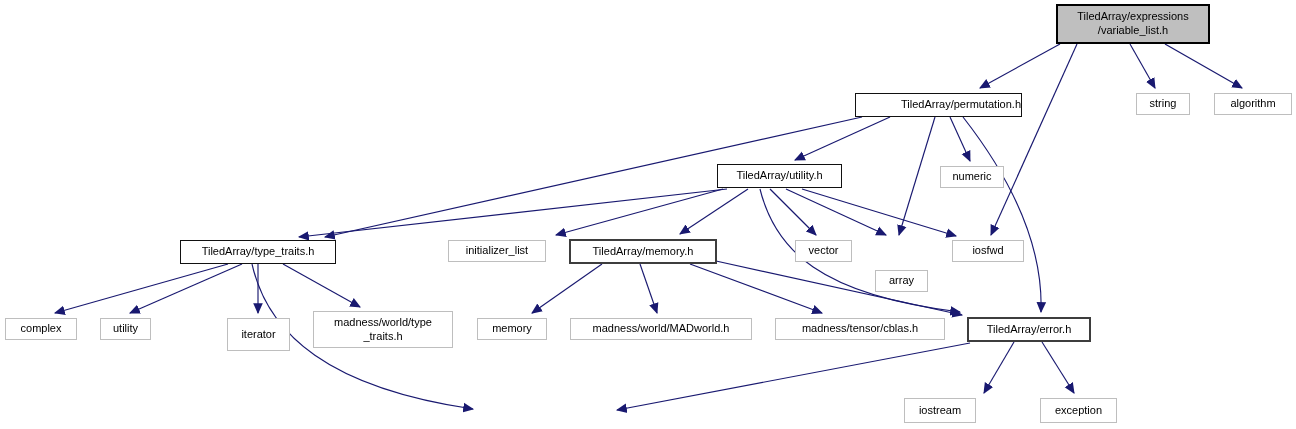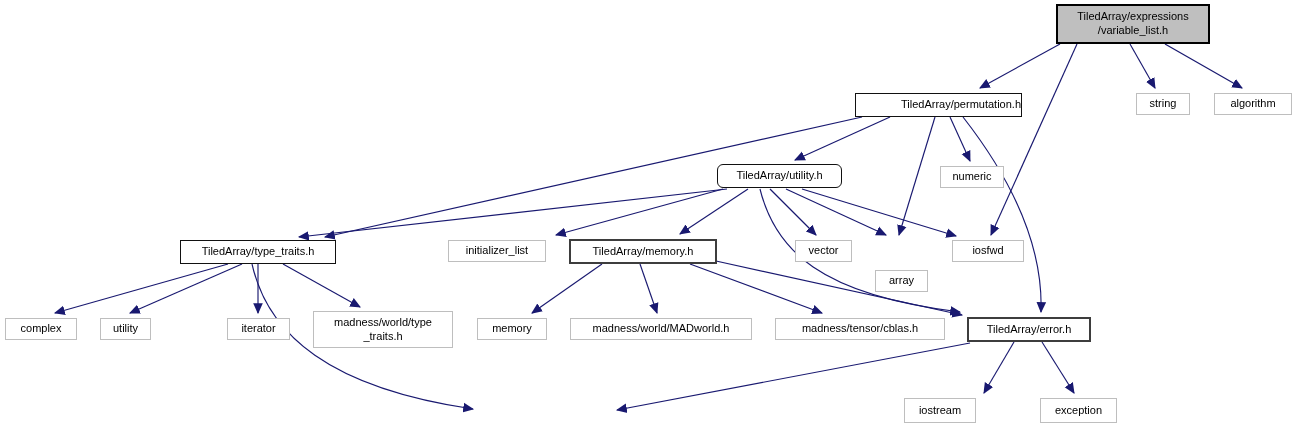--- a/index.html
+++ b/index.html
@@ -82,31 +82,31 @@
         <path d="M 1014 342 L 984 393" fill="none" stroke="#191970" stroke-width="1.15" marker-end="url(#arrowhead)"></path>
         <path d="M 1042 342 L 1074 393" fill="none" stroke="#191970" stroke-width="1.15" marker-end="url(#arrowhead)"></path>
         <path d="M 970 343 L 617 410" fill="none" stroke="#191970" stroke-width="1.15" marker-end="url(#arrowhead)"></path>
       </g>
   </svg>
 <div class="node current" style="left: 1056px; top: 4px; width: 154px; height: 40px; background: rgb(191, 191, 191);">TiledArray/expressions
 /variable_list.h</div>
     <div class="node internal" style="left: 855px; top: 93px; width: 167px; height: 24px; padding-left: 47px;">TiledArray/permutation.h</div>
     <div class="node external" style="left: 1136px; top: 93px; width: 54px; height: 22px; border-color: rgb(190, 190, 190);">string</div>
     <div class="node external" style="left: 1214px; top: 93px; width: 78px; height: 22px; border-color: rgb(190, 190, 190);">algorithm</div>
-    <div class="node internal" style="left: 717px; top: 164px; width: 125px; height: 24px; border-radius: 6px;">TiledArray/utility.h</div>
+    <div class="node internal" style="left: 717px; top: 164px; width: 125px; height: 24px;">TiledArray/utility.h</div>
     <div class="node external" style="left: 940px; top: 166px; width: 64px; height: 22px; border-color: rgb(190, 190, 190);">numeric</div>
     <div class="node internal" style="left: 180px; top: 240px; width: 156px; height: 24px;">TiledArray/type_traits.h</div>
     <div class="node external" style="left: 448px; top: 240px; width: 98px; height: 22px; border-color: rgb(190, 190, 190);">initializer_list</div>
     <div class="node internal-bold" style="left: 569px; top: 239px; width: 148px; height: 25px;">TiledArray/memory.h</div>
     <div class="node external" style="left: 795px; top: 240px; width: 57px; height: 22px; border-color: rgb(190, 190, 190);">vector</div>
     <div class="node external" style="left: 875px; top: 240px; width: 53px; height: 22px; border-color: rgb(190, 190, 190); margin-top: 30px;">array</div>
     <div class="node external" style="left: 952px; top: 240px; width: 72px; height: 22px; border-color: rgb(190, 190, 190);">iosfwd</div>
     <div class="node external" style="left: 5px; top: 318px; width: 72px; height: 22px; border-color: rgb(190, 190, 190);">complex</div>
     <div class="node external" style="left: 100px; top: 318px; width: 51px; height: 22px; border-color: rgb(190, 190, 190);">utility</div>
-    <div class="node external" style="left: 227px; top: 318px; width: 63px; height: 22px; border-color: rgb(190, 190, 190);">iterator</div>
+    <div class="node external" style="left: 227px; top: 318px; width: 63px; height: 33px; border-color: rgb(190, 190, 190);">iterator</div>
     <div class="node external" style="left: 313px; top: 311px; width: 140px; height: 37px; border-color: rgb(190, 190, 190);">madness/world/type
 _traits.h</div>
     <div class="node external" style="left: 477px; top: 318px; width: 70px; height: 22px; border-color: rgb(190, 190, 190);">memory</div>
     <div class="node external" style="left: 570px; top: 318px; width: 182px; height: 22px; border-color: rgb(190, 190, 190);">madness/world/MADworld.h</div>
     <div class="node internal-bold" style="left: 967px; top: 317px; width: 124px; height: 25px;">TiledArray/error.h</div>
     <div class="node external" style="left: 775px; top: 318px; width: 170px; height: 22px; border-color: rgb(190, 190, 190);">madness/tensor/cblas.h</div>
     <div class="node external" style="left: 904px; top: 398px; width: 72px; height: 25px; border-color: rgb(190, 190, 190);">iostream</div>
     <div class="node external" style="left: 1040px; top: 398px; width: 77px; height: 25px; border-color: rgb(190, 190, 190);">exception</div>
   </div>
 

